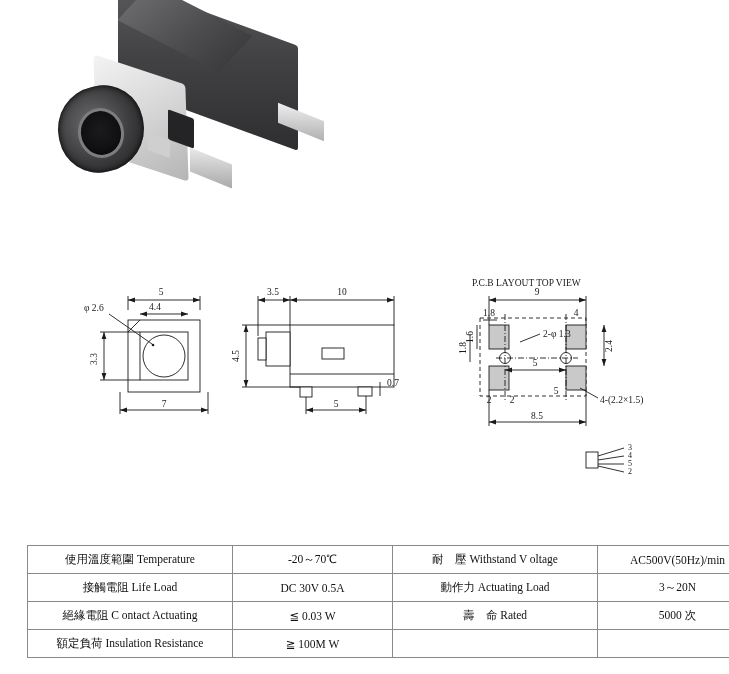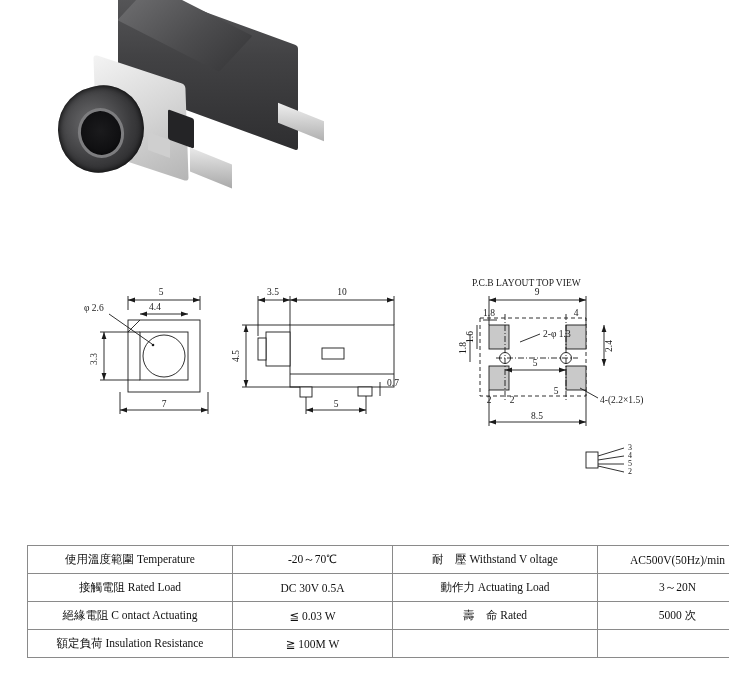--- a/index.html
+++ b/index.html
@@ -362,21 +362,21 @@
         <td class="val">-20～70℃</td>
         <td class="lbl">
           <span class="cjk">耐　壓</span>
           <span class="lat">Withstand V oltage</span>
         </td>
         <td class="val">AC500V(50Hz)/min</td>
       </tr>
       <tr>
         <td class="lbl">
           <span class="cjk">接觸電阻</span>
-          <span class="lat">Rated Load</span>
+          <span class="lat">Life Load</span>
         </td>
         <td class="val">DC  30V  0.5A</td>
         <td class="lbl">
           <span class="cjk">動作力</span>
           <span class="lat">Actuating Load</span>
         </td>
         <td class="val">3～20N</td>
       </tr>
       <tr>
         <td class="lbl">

